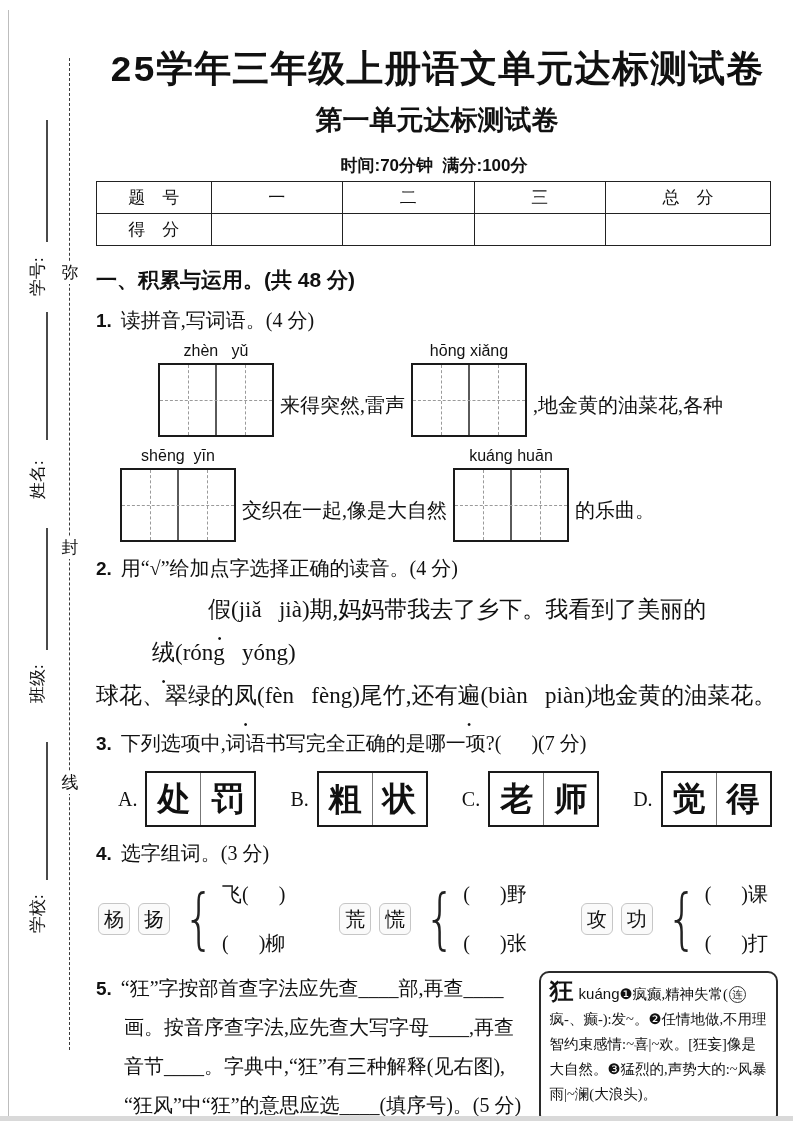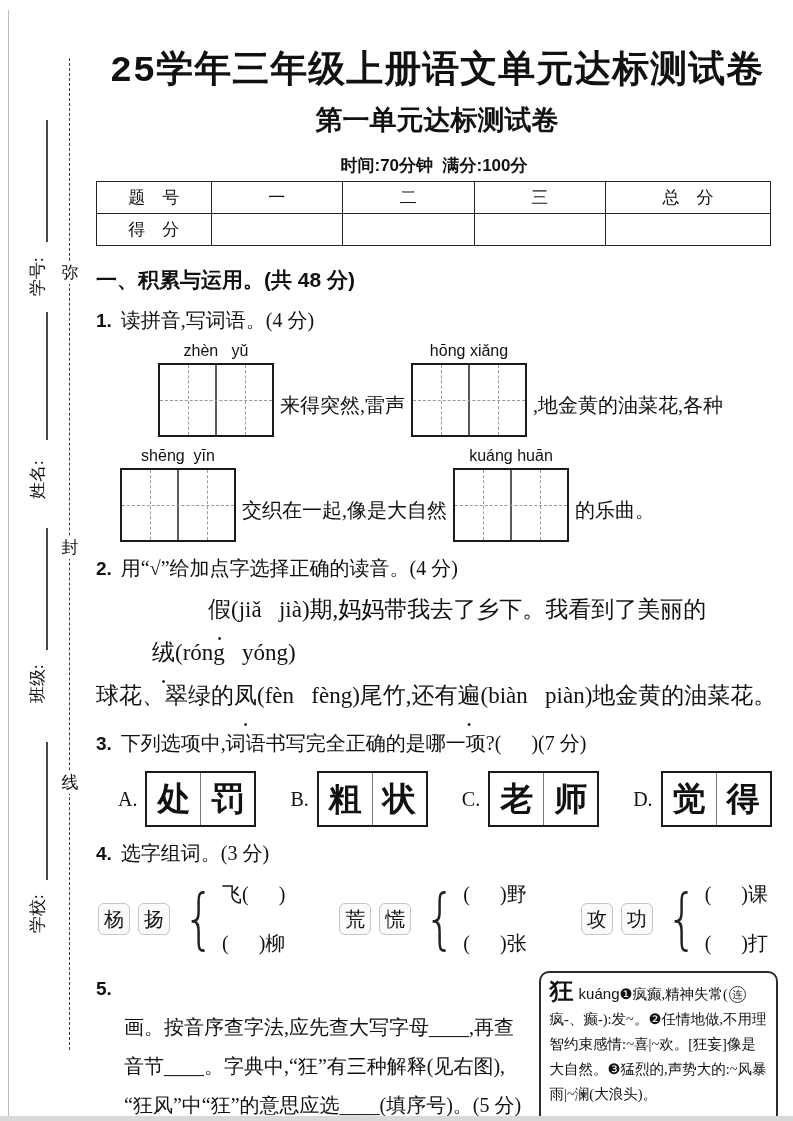--- a/index.html
+++ b/index.html
@@ -246,20 +246,21 @@
           <span>(      )课</span>
           <span>(      )打</span>
         </div>
       </div>
     </div>
 
     <div class="q5wrap">
       <div class="q5text">
         <div class="q5line">
           <span class="qnum">5.</span>
+          <span>“狂”字按部首查字法应先查____部,再查____</span>
         </div>
         <div class="q5line cont">画。按音序查字法,应先查大写字母____,再查</div>
         <div class="q5line cont">音节____。字典中,“狂”有三种解释(见右图),</div>
         <div class="q5line cont">“狂风”中“狂”的意思应选____(填序号)。(5 分)</div>
       </div>
       <div class="dictbox">
         <span class="dict-entry">狂</span><span class="dict-pinyin">kuáng</span><span class="dict-def">❶疯癫,精神失常(</span><span class="circled">连</span><span class="dict-def">疯-、癫-):发~。❷任情地做,不用理智约束感情:~喜|~欢。[狂妄]像是大自然。❸猛烈的,声势大的:~风暴雨|~澜(大浪头)。</span>
       </div>
     </div>
 

